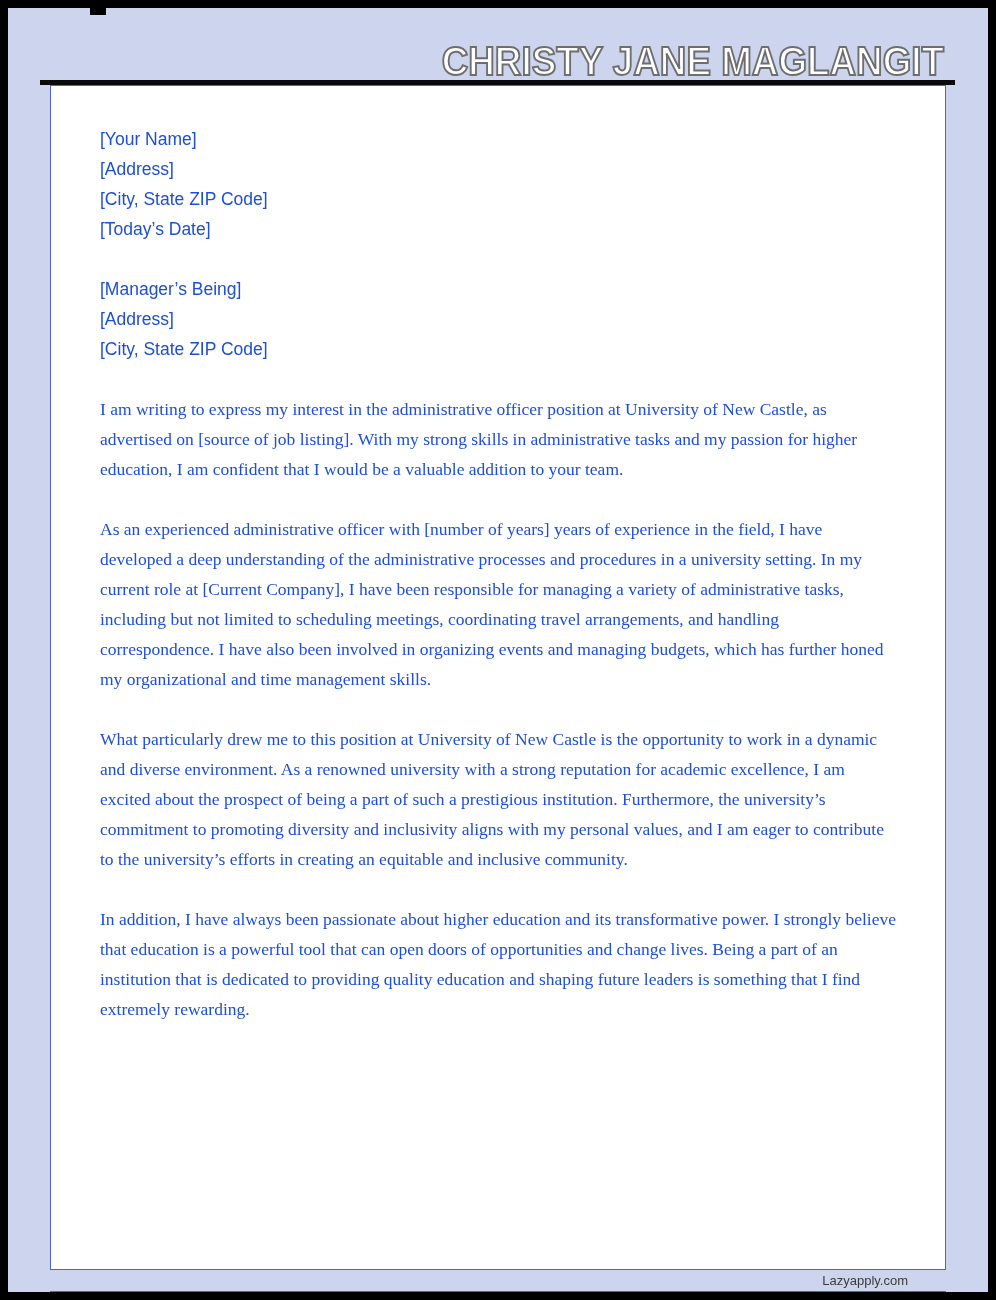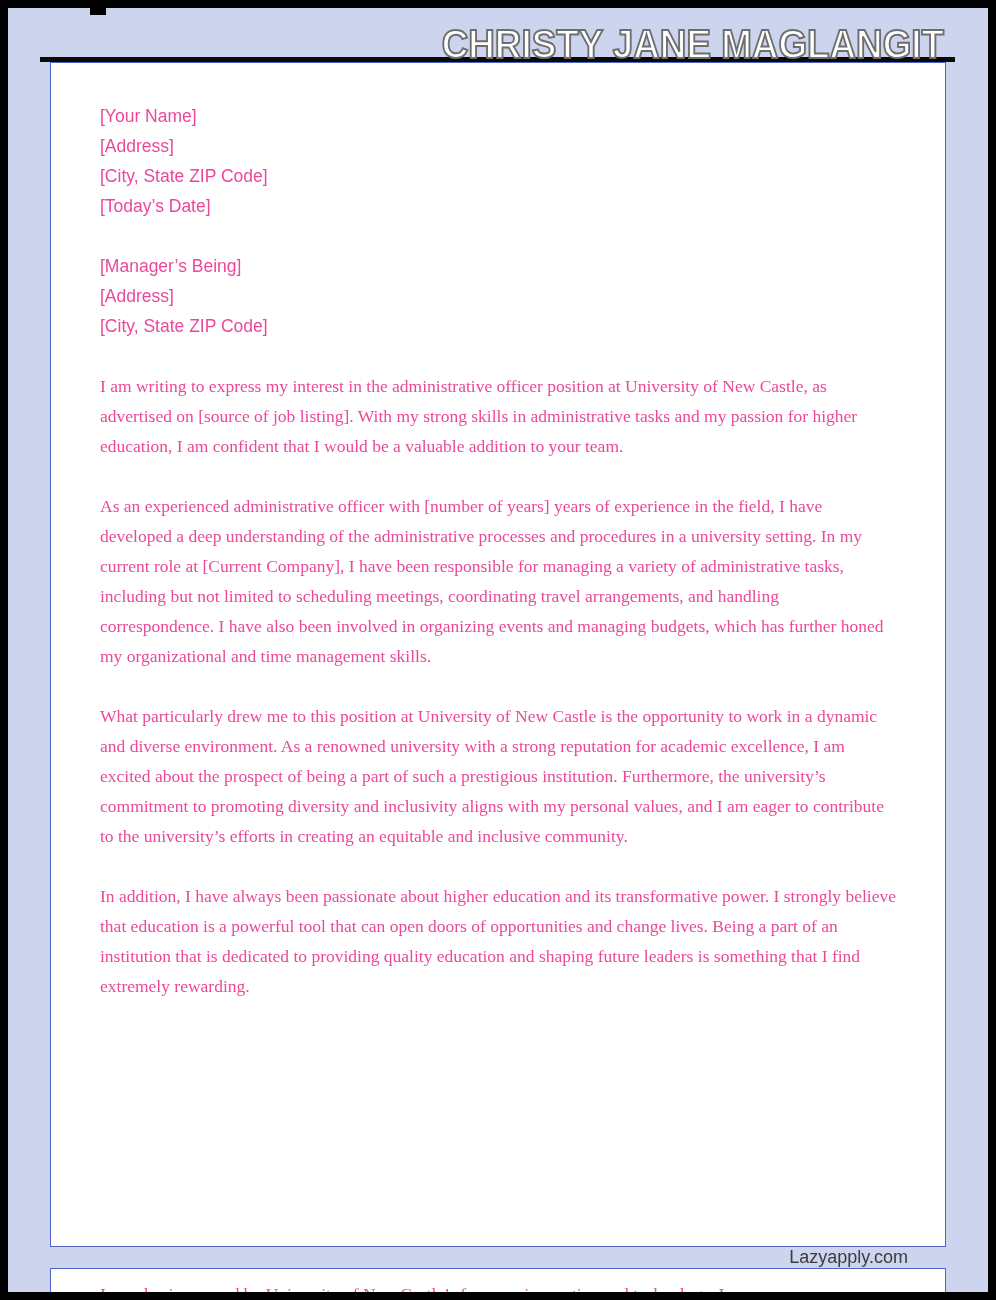--- a/index.html
+++ b/index.html
@@ -26,22 +26,23 @@
   .corner-mark {
     position: absolute;
     top: 0;
     left: 82px;
     width: 16px;
     height: 7px;
     background: #000;
   }
   .header-row {
     height: 49px;
-    padding: 14px 44px 0 0;
+    padding: 8px 44px 0 0;
     text-align: right;
+    margin-top: 23px;
   }
   .site-name {
     display: inline-block;
     font-size: 40px;
     font-weight: 700;
     letter-spacing: 0px;
     text-transform: uppercase;
     color: #ffffff;
     -webkit-text-stroke: 2px #6e6e6e;
     transform: scaleX(0.92);
@@ -59,36 +60,36 @@
     background: #ffffff;
     border: 1px solid #4f63c8;
   }
   .page1 {
     margin-top: 0px;
     height: 1185px;
     padding: 38px 49px 0 49px;
     overflow: hidden;
   }
   .letter-text {
-    color: #ec4899;
+    color: #1d4ed8;
     font-size: 17.5px;
     line-height: 30px;
   }
   .block { margin-bottom: 30px; }
   .block:last-child { margin-bottom: 0; }
   .para { margin-bottom: 30px; font-family: Liberation Serif, serif; }
   .between-pages {
     height: 21px;
     padding-right: 80px;
     display: flex;
     align-items: center;
     justify-content: flex-end;
   }
   .brand {
-    font-size: 18px;
+    font-size: 13px;
     color: #3c3c3c;
   }
   .page2 {
     height: 80px;
     padding: 10px 49px 0 49px;
     overflow: hidden;
   }
 </style>
 </head>
 <body>

